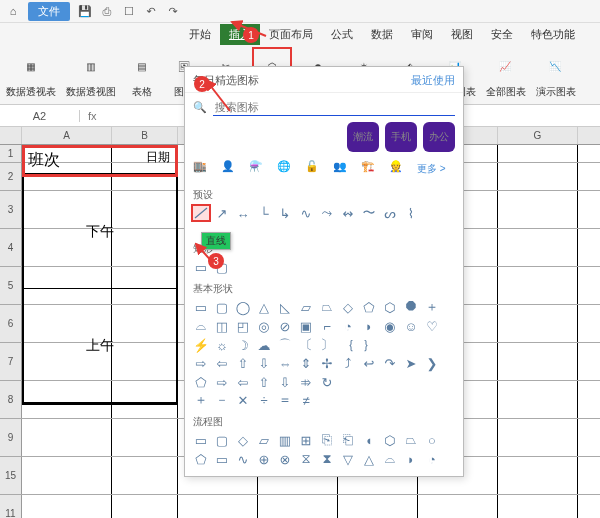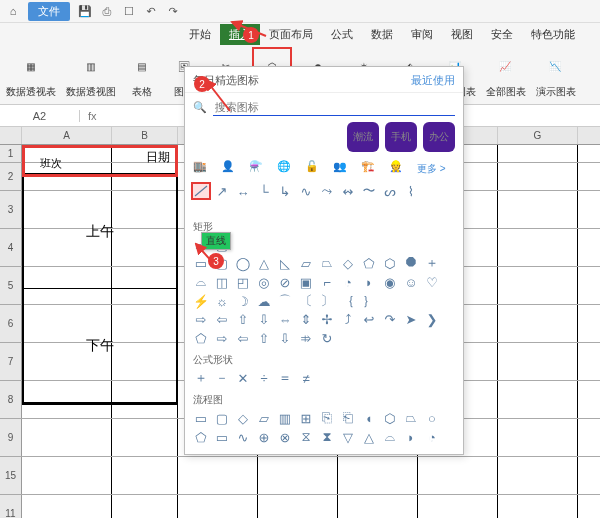--- a/index.html
+++ b/index.html
@@ -37,21 +37,21 @@
   .row .rh { width: 22px; background: #e8e8e8; border-right: 1px solid #999; text-align: center; font-size: 10px; color: #555; display: flex; align-items: center; justify-content: center; }
   .row .cell { border-right: 1px solid #000; display: flex; align-items: center; justify-content: center; font-size: 13px; }
   .row1 { height: 18px; }
   .row2 { height: 28px; }
   .rowtall { height: 38px; }
   
   .merged-area { position: absolute; left: 22px; top: 18px; width: 156px; border: 2px solid #000; }
   .top-cell { height: 28px; border-bottom: 2px solid #000; display: flex; }
   .diag { flex: 1; position: relative; }
   .diag .d1 { position: absolute; right: 6px; top: 2px; font-size: 12px; }
-  .diag .d2 { position: absolute; left: 16px; bottom: 2px; font-size: 11px; }
+  .diag .d2 { position: absolute; left: 4px; bottom: 2px; font-size: 16px; }
   .half { height: 114px; border-bottom: 1px solid #000; display: flex; align-items: center; justify-content: center; font-size: 14px; }
   
   .red-box-highlight { outline: 3px solid #e53935; outline-offset: -1px; }
   
   
   .panel { position: absolute; left: 184px; top: 66px; width: 280px; background: #fff; border: 1px solid #bbb; box-shadow: 2px 2px 8px rgba(0,0,0,0.15); z-index: 50; padding-bottom: 8px; }
   .panel-header { padding: 6px 8px 4px; font-size: 11px; color: #555; border-bottom: 1px solid #eee; }
   .panel-search { margin: 6px 8px; display: flex; align-items: center; gap: 6px; }
   .panel-search input { flex: 1; border: none; border-bottom: 1px solid #1d4ed8; padding: 2px; font-size: 11px; outline: none; }
   .panel-tabs { display: flex; justify-content: flex-end; gap: 6px; padding: 0 8px 4px; font-size: 10px; color: #888; }
@@ -276,22 +276,22 @@
       <div class="cell" style="width:80px"></div>
     </div>
 
   <div class="merged-area">
     <div class="top-cell red-box-highlight">
       <div class="diag">
         <span class="d1">日期</span>
         <span class="d2">班次</span>
       </div>
     </div>
+    <div class="half">下午</div>
     <div class="half">上午</div>
-    <div class="half">下午</div>
   </div>
 </div>
 
 <div class="panel">
   <div class="panel-header">
     <span>每日精选图标</span>
     <span style="float:right;color:#4a90d9">最近使用</span>
   </div>
   <div class="panel-search">
     <span>🔍</span>
@@ -307,20 +307,21 @@
     <span class="ci">👤</span>
     <span class="ci">⚗️</span>
     <span class="ci">🌐</span>
     <span class="ci">🔓</span>
     <span class="ci">👥</span>
     <span class="ci">🏗️</span>
     <span class="ci">👷</span>
     <span class="more">更多 &gt;</span>
   </div>
 
+  <div class="sec-title">预设</div>
 
   <div class="shapes">
     <span class="shp sel">
         <svg>
           <line x1="1" y1="11" x2="13" y2="1"></line>
         </svg>
       </span>
     <span class="shp">↗</span>
     <span class="shp">↔</span>
     <span class="shp">└</span>
@@ -333,20 +334,21 @@
     <span class="shp">⌇</span>
   </div>
   <div class="tooltip" style="left:16px;top:165px">直线</div>
 
   <div class="sec-title" style="margin-top:14px">矩形</div>
   <div class="shapes">
     <span class="shp">▭</span>
     <span class="shp">▢</span>
   </div>
 
+  <div class="sec-title">基本形状</div>
   <div class="shapes">
     <span class="shp">▭</span>
       <span class="shp">▢</span>
       <span class="shp">◯</span>
       <span class="shp">△</span>
       <span class="shp">◺</span>
       <span class="shp">▱</span>
       <span class="shp">⏢</span>
       <span class="shp">◇</span>
       <span class="shp">⬠</span>
@@ -391,21 +393,20 @@
       <span class="shp">❯</span>
       <span class="shp">⬠</span>
     <span class="shp">⇨</span>
       <span class="shp">⇦</span>
       <span class="shp">⇧</span>
       <span class="shp">⇩</span>
       <span class="shp">⤃</span>
       <span class="shp">↻</span>
   </div>
 
-  <div class="sec-title">公式形状</div>
   <div class="shapes">
     <span class="shp">＋</span>
       <span class="shp">－</span>
       <span class="shp">✕</span>
       <span class="shp">÷</span>
       <span class="shp">＝</span>
       <span class="shp">≠</span>
   </div>
 
   <div class="sec-title">流程图</div>

